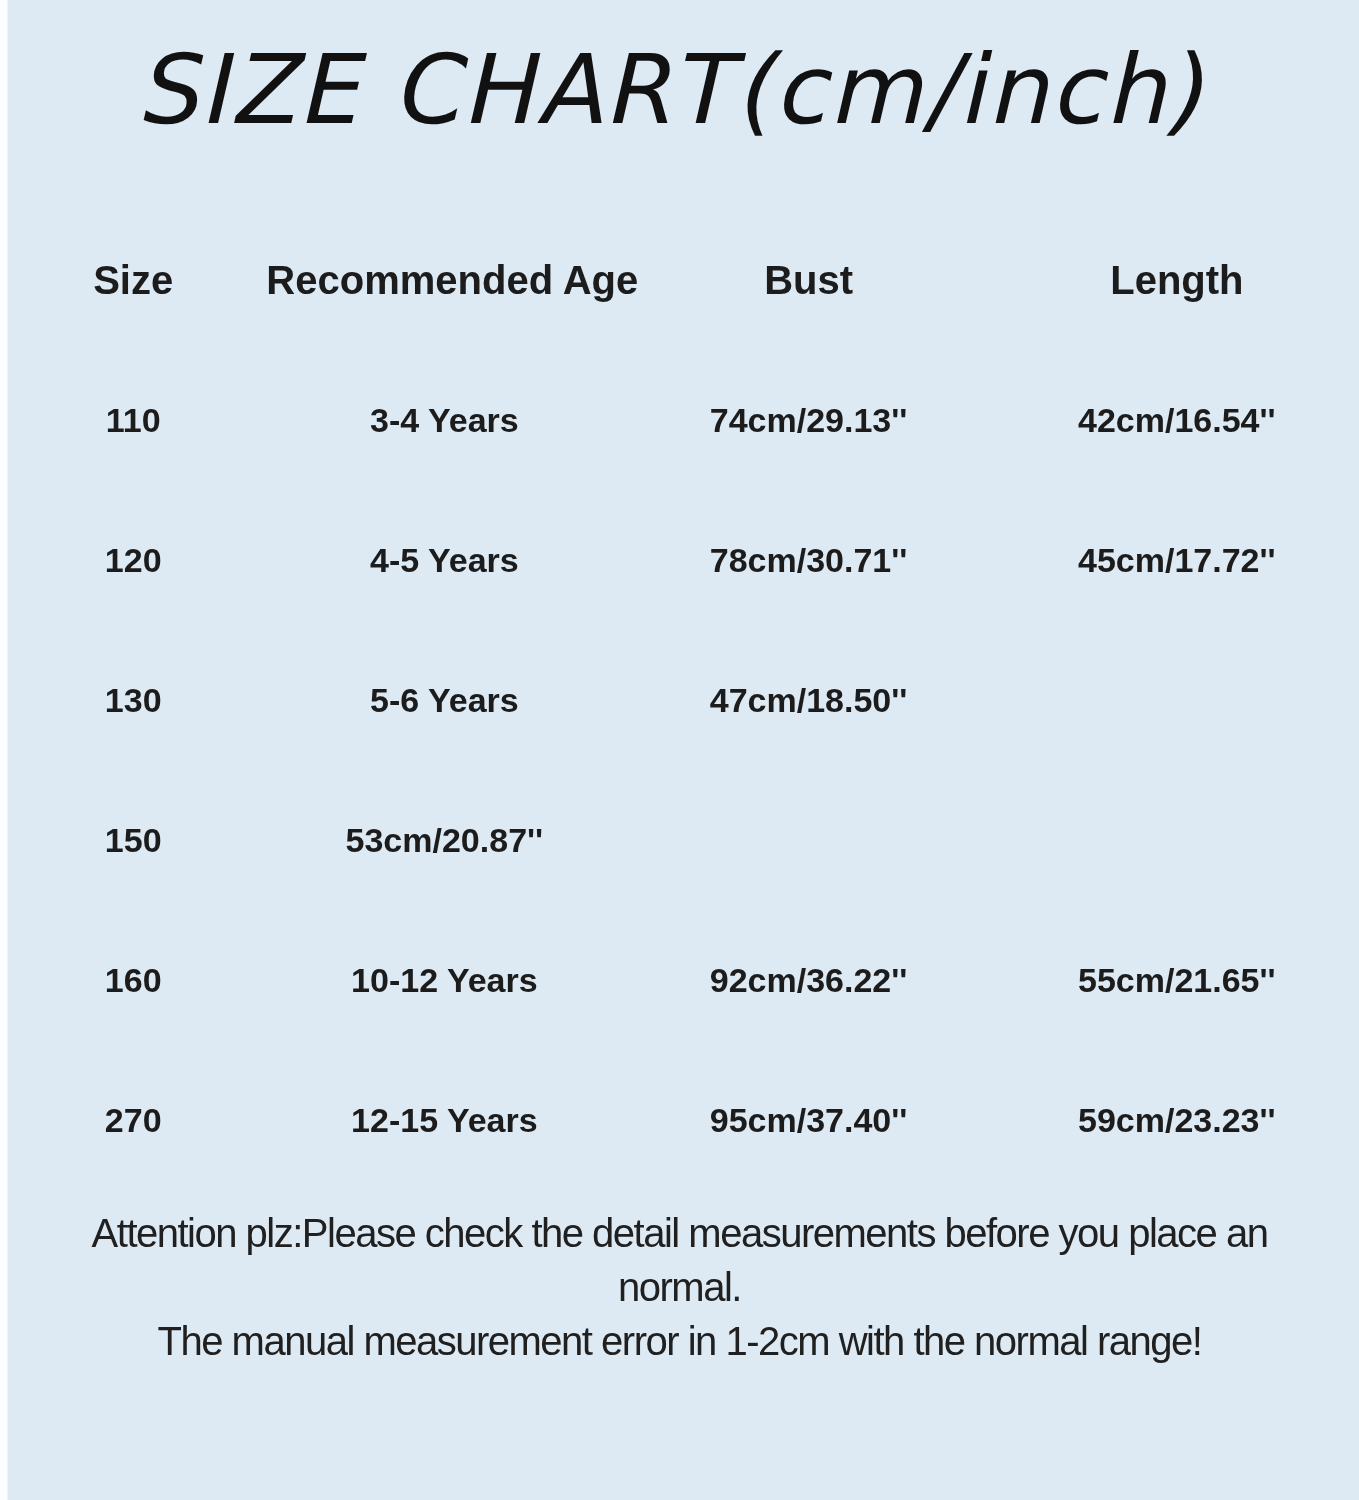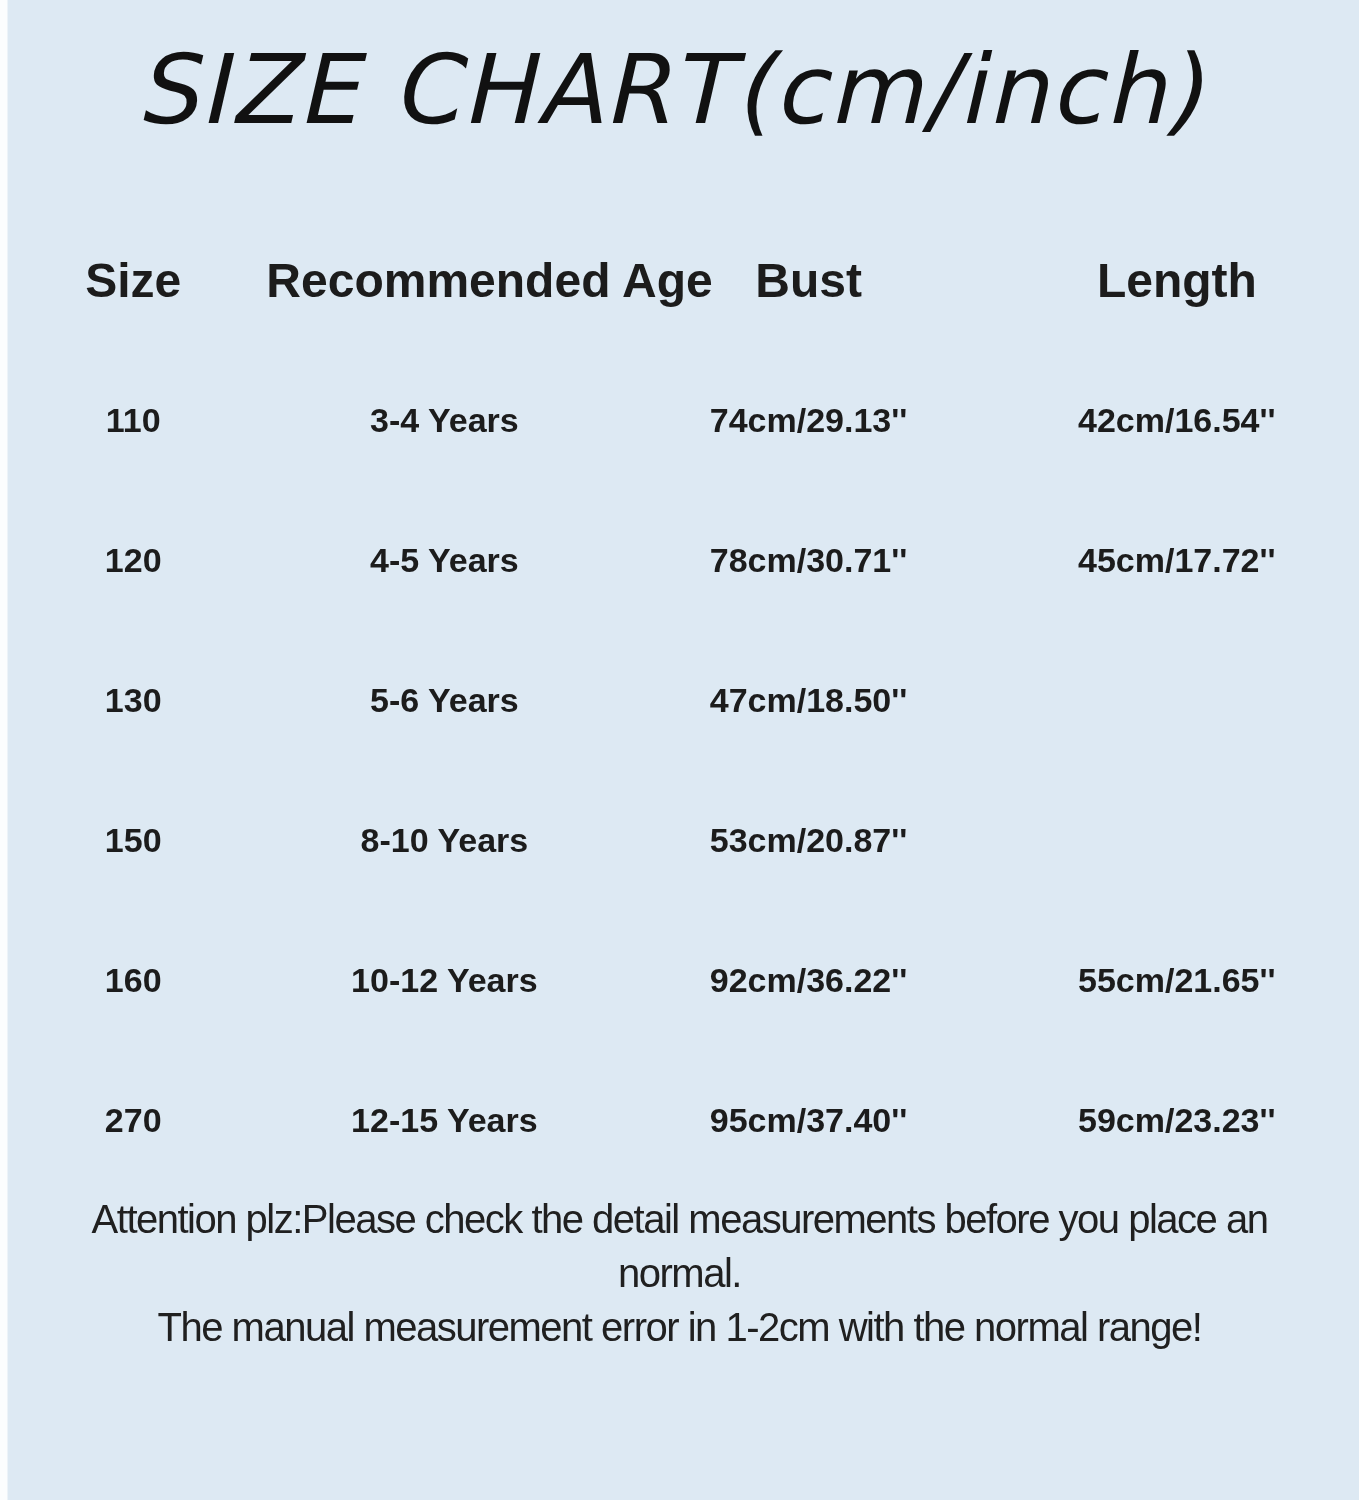--- a/index.html
+++ b/index.html
@@ -38,24 +38,24 @@
     height: 140px;
     align-items: center;
   }
   .cell {
     text-align: center;
     font-weight: bold;
     font-size: 34px;
     letter-spacing: 0px;
     white-space: nowrap;
   }
-  .header .cell { font-size: 48px; }
+  .header .cell { font-size: 40px; }
 
   .footer {
-    margin-top: 2px;
+    margin-top: 16px;
     text-align: center;
     font-size: 40px;
     font-weight: 400;
     letter-spacing: -1.5px;
     line-height: 54px;
     color: #202020;
   }
 </style>
 </head>
 <body>
@@ -89,21 +89,20 @@
 
     <div class="row">
       <div class="cell">130</div>
       <div class="cell">5-6 Years</div>
       <div class="cell">47cm/18.50''</div>
     </div>
 
 
     <div class="row">
       <div class="cell">150</div>
-      <div class="cell">8-10 Years</div>
       <div class="cell">53cm/20.87''</div>
     </div>
 
     <div class="row">
       <div class="cell">160</div>
       <div class="cell">10-12 Years</div>
       <div class="cell">92cm/36.22''</div>
       <div class="cell">55cm/21.65''</div>
     </div>
 

